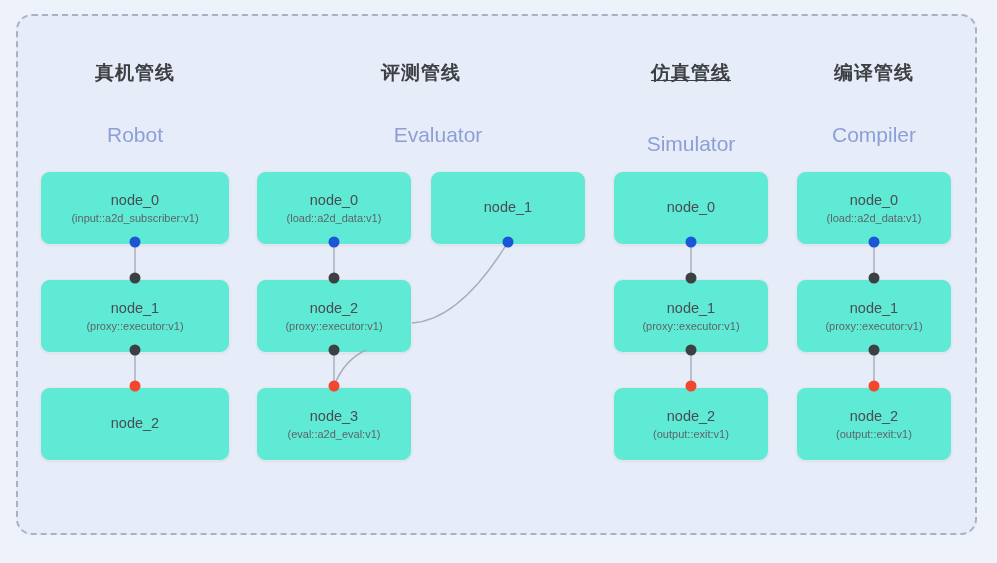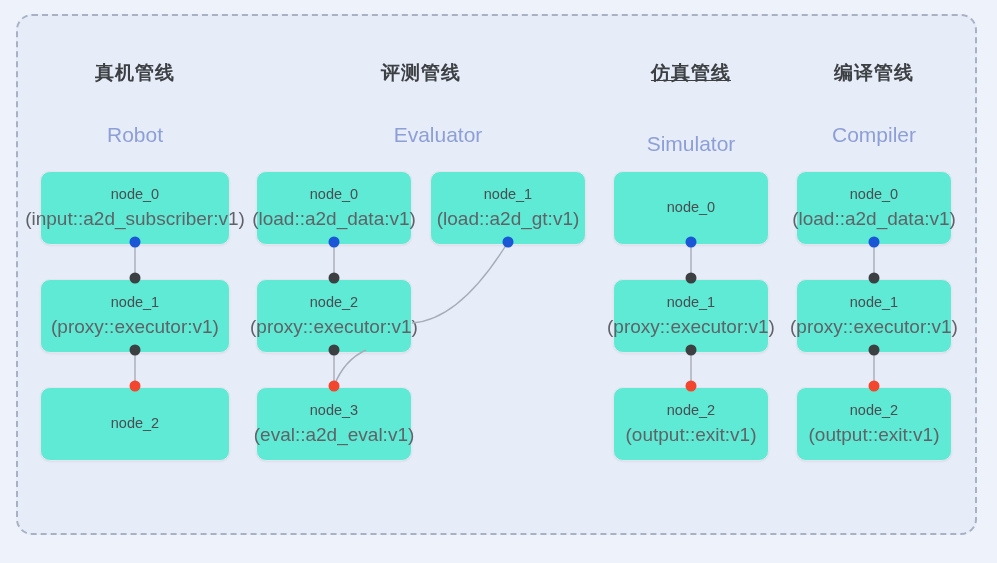--- a/index.html
+++ b/index.html
@@ -54,21 +54,21 @@
     align-items:center;
     justify-content:center;
     text-align:left;
   }
   .node-name{
     font-size:14.5px;
     color:#4a4d52;
     line-height:1.45;
   }
   .node-type{
-    font-size:19px;
+    font-size:11px;
     color:#5f6368;
     line-height:1.45;
   }
   .port{
     position:absolute;
     width:11px;height:11px;
     border-radius:50%;
     transform:translate(-50%,-50%);
     z-index:5;
   }
@@ -136,21 +136,20 @@
       </div>
       <div class="port port-in" style="left: 334px; top: 278px;"></div>
       <div class="port port-in" style="left: 334px; top: 350px;"></div>
       <div class="node-box" style="left: 256px; top: 387px; width: 156px; height: 74px;">
         <div class="node-name">node_3</div>
         <div class="node-type">(eval::a2d_eval:v1)</div>
       </div>
       <div class="port port-term" style="left: 334px; top: 386px;"></div>
       <div class="node-box" style="left: 430px; top: 171px; width: 156px; height: 74px;">
         <div class="node-name">node_1</div>
-        <div class="node-type">(load::a2d_gt:v1)</div>
       </div>
       <div class="port port-out" style="left: 508px; top: 242px;"></div>
       <div class="col-title" style="left: 541px; top: 60px; width: 300px; text-decoration: underline;">仿真管线</div>
       <div class="col-subtitle" style="left: 541px; top: 132px; width: 300px;">Simulator</div>
       <div class="node-box" style="left: 613px; top: 171px; width: 156px; height: 74px;">
         <div class="node-name">node_0</div>
       </div>
       <div class="port port-out" style="left: 691px; top: 242px;"></div>
       <div class="node-box" style="left: 613px; top: 279px; width: 156px; height: 74px;">
         <div class="node-name">node_1</div>

